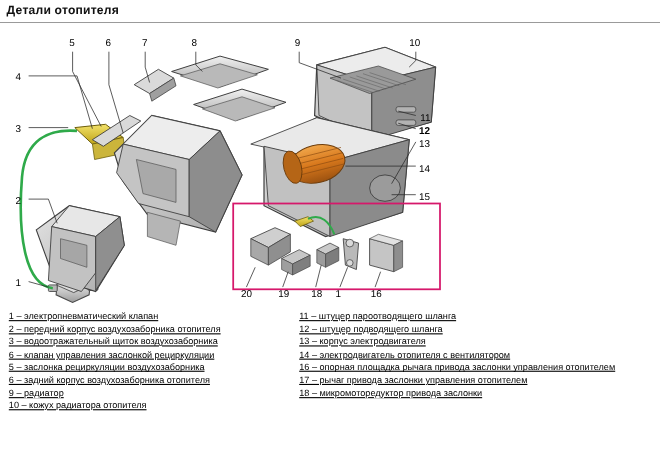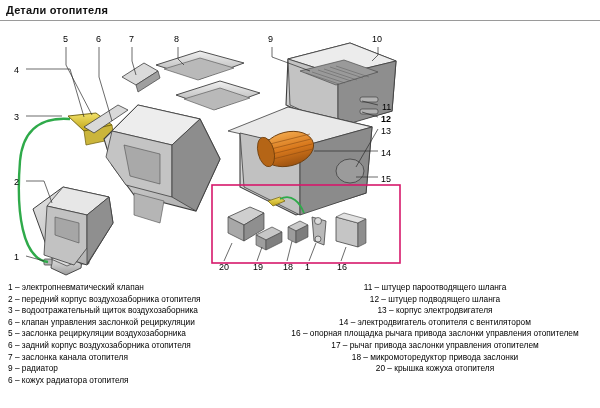--- a/index.html
+++ b/index.html
@@ -43,22 +43,22 @@
   .legend{
     position:absolute;left:0;top:282px;width:600px;height:126px;
   }
   .legend-col{
     position:absolute;top:0;
     font-size:8.3px;
     line-height:11.6px;
     color:#000;
   }
   .legend-col.left{left:8px;width:262px;}
-  .legend-col.right{left:272px;width:326px;text-align:center;}
-  .legend-item{white-space:nowrap;}
+  .legend-col.right{left:272px;width:326px;}
+  .legend-item{white-space:nowrap;text-decoration:underline;}
 </style>
 </head>
 <body>
 
 <div id="page">
 
   <div class="title">Детали отопителя</div>
   <div class="title-rule"></div>
 
   <div class="diagram">
@@ -262,29 +262,27 @@
   <div class="cal" style="left:337px;top:263px;">16</div>
 
   <div class="legend">
     <div class="legend-col left">
       <div class="legend-item">1 – электропневматический клапан</div>
       <div class="legend-item">2 – передний корпус воздухозаборника отопителя</div>
       <div class="legend-item">3 – водоотражательный щиток воздухозаборника</div>
       <div class="legend-item">6 – клапан управления заслонкой рециркуляции</div>
       <div class="legend-item">5 – заслонка рециркуляции воздухозаборника</div>
       <div class="legend-item">6 – задний корпус воздухозаборника отопителя</div>
-      <div class="legend-item">7 – заслонка канала отопителя</div>
       <div class="legend-item">9 – радиатор</div>
-      <div class="legend-item">6 – кожух радиатора отопителя</div>
+      <div class="legend-item">10 – кожух радиатора отопителя</div>
     </div>
     <div class="legend-col right">
       <div class="legend-item">11 – штуцер пароотводящего шланга</div>
       <div class="legend-item">12 – штуцер подводящего шланга</div>
       <div class="legend-item">13 – корпус электродвигателя</div>
       <div class="legend-item">14 – электродвигатель отопителя с вентилятором</div>
       <div class="legend-item">16 – опорная площадка рычага привода заслонки управления отопителем</div>
       <div class="legend-item">17 – рычаг привода заслонки управления отопителем</div>
       <div class="legend-item">18 – микромоторедуктор привода заслонки</div>
-      <div class="legend-item">20 – крышка кожуха отопителя</div>
     </div>
   </div>
 
 </div>
 
 </body></html>

